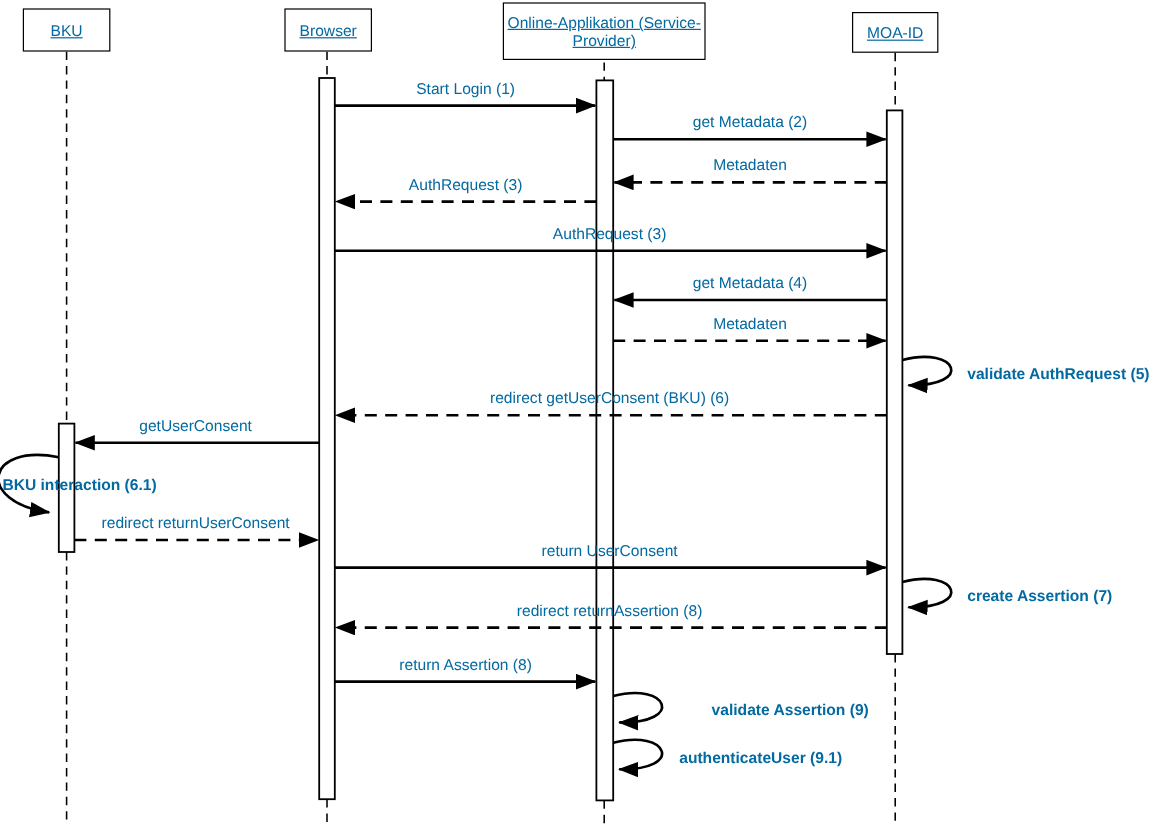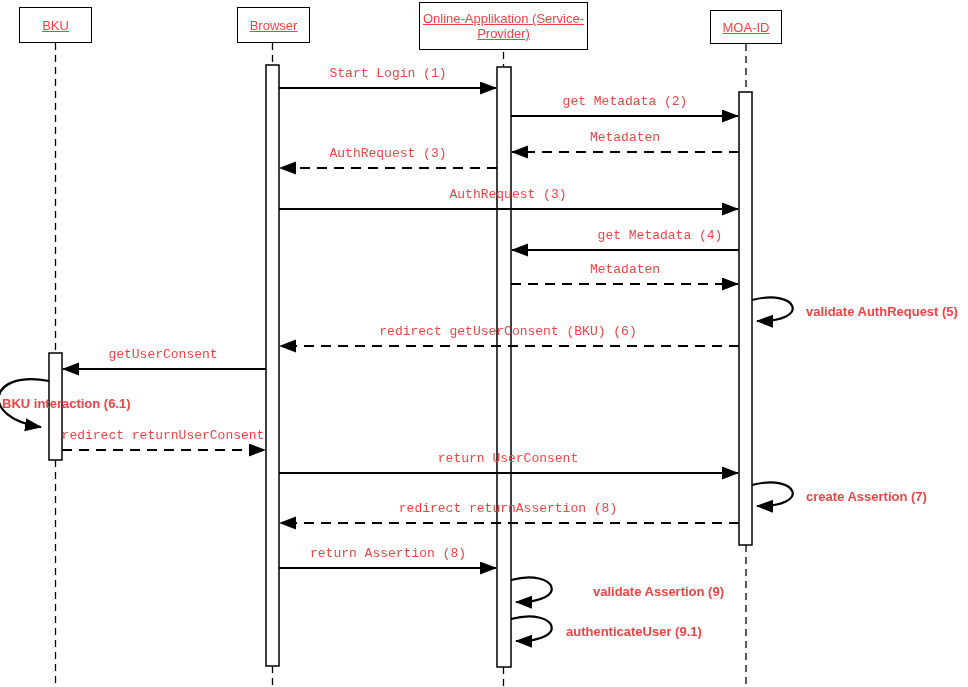--- a/index.html
+++ b/index.html
@@ -1,29 +1,29 @@
 <!DOCTYPE html>
 <html><head>
 <meta charset="utf-8">
 <style>
   html,body{margin:0;padding:0;background:#ffffff;}
   #stage{
     position:relative;width:968px;height:687px;background:#ffffff;
-    font-family:"Liberation Sans", sans-serif;color:#ef4444;overflow:hidden;
+    font-family:"Liberation Sans", sans-serif;color:#0369a1;overflow:hidden;
   }
   #wires{position:absolute;left:0;top:0;width:968px;height:687px;}
   .actor-box{
     position:absolute;box-sizing:border-box;border:1.6px solid #000;background:#fff;
     display:flex;align-items:center;justify-content:center;text-align:center;
     font-size:13px;line-height:15px;
   }
   .actor-box span{text-decoration:underline;display:block;}
   .msg-label{
     position:absolute;font-size:13px;line-height:16px;white-space:nowrap;
-    transform:translateX(-50%);text-align:center;font-family:Liberation Mono, monospace;
+    transform:translateX(-50%);text-align:center;
   }
   .loop-label{
     position:absolute;font-size:13px;line-height:16px;white-space:nowrap;font-weight:bold;
   }
 </style>
 </head>
 <body>
 
 <div id="stage">
 
@@ -89,21 +89,21 @@
   </div>
   <div class="actor-box" style="left:710px;top:10px;width:72px;height:34px">
     <span>MOA-ID</span>
   </div>
 
   <div class="msg-label" style="left:388px;top:66px">Start Login (1)</div>
   <div class="msg-label" style="left:625px;top:94px">get Metadata (2)</div>
   <div class="msg-label" style="left:625px;top:130px">Metadaten</div>
   <div class="msg-label" style="left:388px;top:146px">AuthRequest (3)</div>
   <div class="msg-label" style="left:508px;top:187px">AuthRequest (3)</div>
-  <div class="msg-label" style="left:660px;top:228px">get Metadata (4)</div>
+  <div class="msg-label" style="left:625px;top:228px">get Metadata (4)</div>
   <div class="msg-label" style="left:625px;top:262px">Metadaten</div>
   <div class="loop-label" style="left:806px;top:304px">validate AuthRequest (5)</div>
   <div class="msg-label" style="left:508px;top:324px">redirect getUserConsent (BKU) (6)</div>
   <div class="msg-label" style="left:163px;top:347px">getUserConsent</div>
   <div class="loop-label" style="left:2px;top:396px">BKU interaction (6.1)</div>
   <div class="msg-label" style="left:163px;top:428px">redirect returnUserConsent</div>
   <div class="msg-label" style="left:508px;top:451px">return UserConsent</div>
   <div class="loop-label" style="left:806px;top:489px">create Assertion (7)</div>
   <div class="msg-label" style="left:508px;top:501px">redirect returnAssertion (8)</div>
   <div class="msg-label" style="left:388px;top:546px">return Assertion (8)</div>

